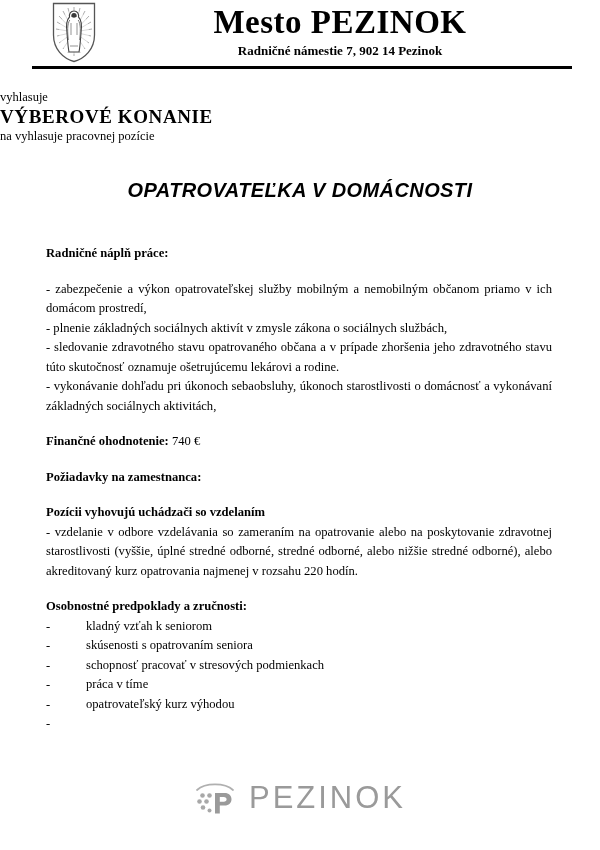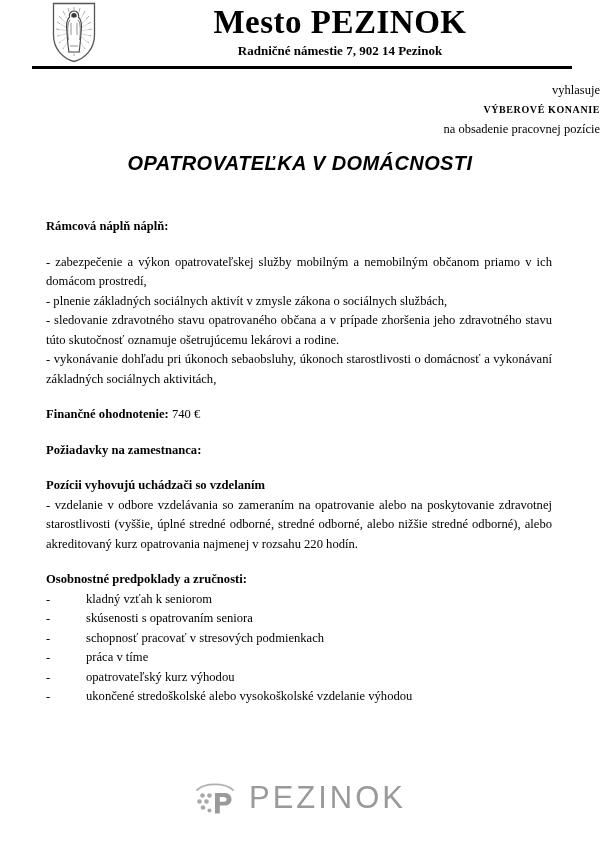--- a/index.html
+++ b/index.html
@@ -57,35 +57,35 @@
     position: absolute;
     left: 32px;
     right: 28px;
     top: 66px;
     height: 3px;
     background: #000000;
   }
 
   
   .announce {
-    margin-top: 13px;
-    text-align: right;
+    margin-top: 20px;
+    text-align: left;
   }
   .announce .line-small {
     font-size: 12.5px;
     line-height: 18px;
   }
   .announce .line-caps {
-    font-size: 10px;
+    font-size: 19px;
     font-weight: bold;
     line-height: 21px;
     letter-spacing: 0.6px;
   }
   .position-title {
-    margin-top: 14px;
+    margin-top: 34px;
     text-align: center;
     font-family: "Liberation Sans", "DejaVu Sans", sans-serif;
     font-weight: bold;
     font-style: italic;
     font-size: 20px;
     letter-spacing: 0.4px;
   }
 
   
   .body {
@@ -190,30 +190,30 @@
       <div class="org-title">Mesto PEZINOK</div>
       <div class="org-address">Radničné námestie 7, 902 14 Pezinok</div>
     </div>
 
     <div class="header-rule"></div>
   </div>
 
   <div class="announce">
     <div class="line-small">vyhlasuje</div>
     <div class="line-caps">VÝBEROVÉ KONANIE</div>
-    <div class="line-small">na obsadenie pracovnej pozície</div>
+    <div class="line-small">na vyhlasuje pracovnej pozície</div>
   </div>
 
   <div class="position-title">OPATROVATEĽKA V DOMÁCNOSTI</div>
 
   <div class="body">
 
     <div class="section-gap-lg"></div>
 
-    <div class="h-bold">Rámcová náplň náplň:</div>
+    <div class="h-bold">Radničné náplň práce:</div>
 
     <div class="section-gap"></div>
 
     <p class="para">- zabezpečenie a výkon opatrovateľskej služby mobilným a nemobilným občanom priamo v ich domácom prostredí,</p>
     <p class="para">- plnenie základných sociálnych aktivít v zmysle zákona o sociálnych službách,</p>
     <p class="para">- sledovanie zdravotného stavu opatrovaného občana a v prípade zhoršenia jeho zdravotného stavu túto skutočnosť oznamuje ošetrujúcemu lekárovi a rodine.</p>
     <p class="para">- vykonávanie dohľadu pri úkonoch sebaobsluhy, úkonoch starostlivosti o domácnosť a vykonávaní základných sociálnych aktivitách,</p>
 
     <div class="section-gap"></div>
 
@@ -251,21 +251,20 @@
       <li>
         <span class="dash">-</span>
         <span>práca v tíme</span>
       </li>
       <li>
         <span class="dash">-</span>
         <span>opatrovateľský kurz výhodou</span>
       </li>
       <li>
         <span class="dash">-</span>
-        <span>ukončené stredoškolské alebo vysokoškolské vzdelanie výhodou</span>
       </li>
     </ul>
 
   </div>
 
   <div class="watermark">
     <svg class="wm-mark" viewBox="0 0 42 36">
       <path d="M3 10 C11 2.5 31 2.5 39 10" fill="none" stroke="#b0b0b0" stroke-width="1.8" stroke-linecap="round"></path>
       <g fill="#a8a8a8">
         <circle cx="8.5" cy="15.5" r="2.3"></circle>

